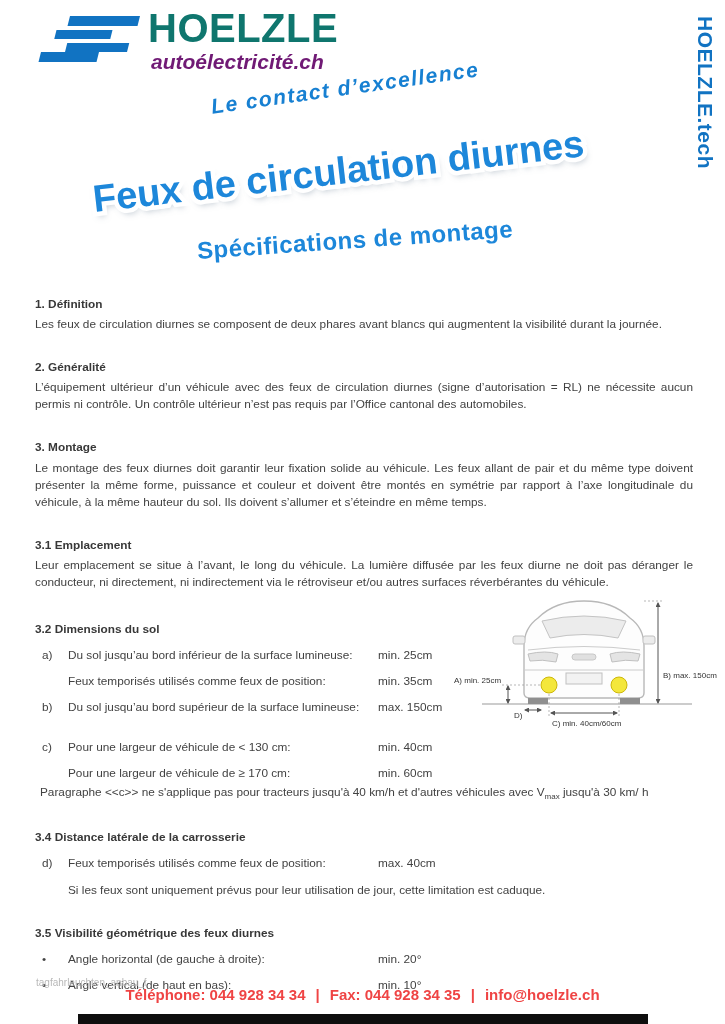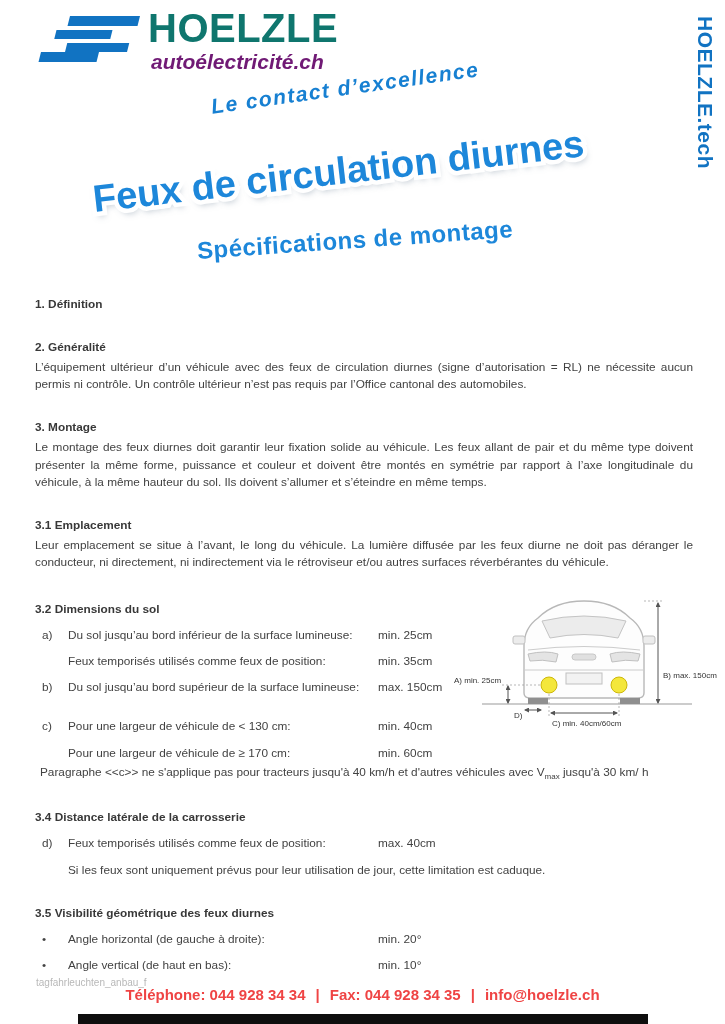--- a/index.html
+++ b/index.html
@@ -75,20 +75,21 @@
   <div class="title-wrap">
     <div class="title-outline" aria-hidden="true">Feux de circulation diurnes</div>
     <div class="title-fill">Feux de circulation diurnes</div>
   </div>
   <div class="subtitle">Spécifications de montage</div>
 
   <main class="content">
 
     <section class="sec sec-first">
       <h3>1. Définition</h3>
+      <p>Les feux de circulation diurnes se composent de deux phares avant blancs qui augmentent la visibilité durant la journée.</p>
     </section>
 
     <section class="sec">
       <h3>2. Généralité</h3>
       <p>L’équipement ultérieur d’un véhicule avec des feux de circulation diurnes (signe d’autorisation = RL) ne nécessite aucun permis ni contrôle. Un contrôle ultérieur n’est pas requis par l’Office cantonal des automobiles.</p>
     </section>
 
     <section class="sec">
       <h3>3. Montage</h3>
       <p>Le montage des feux diurnes doit garantir leur fixation solide au véhicule. Les feux allant de pair et du même type doivent présenter la même forme, puissance et couleur et doivent être montés en symétrie par rapport à l’axe longitudinale du véhicule, à la même hauteur du sol. Ils doivent s’allumer et s’éteindre en même temps.</p>

